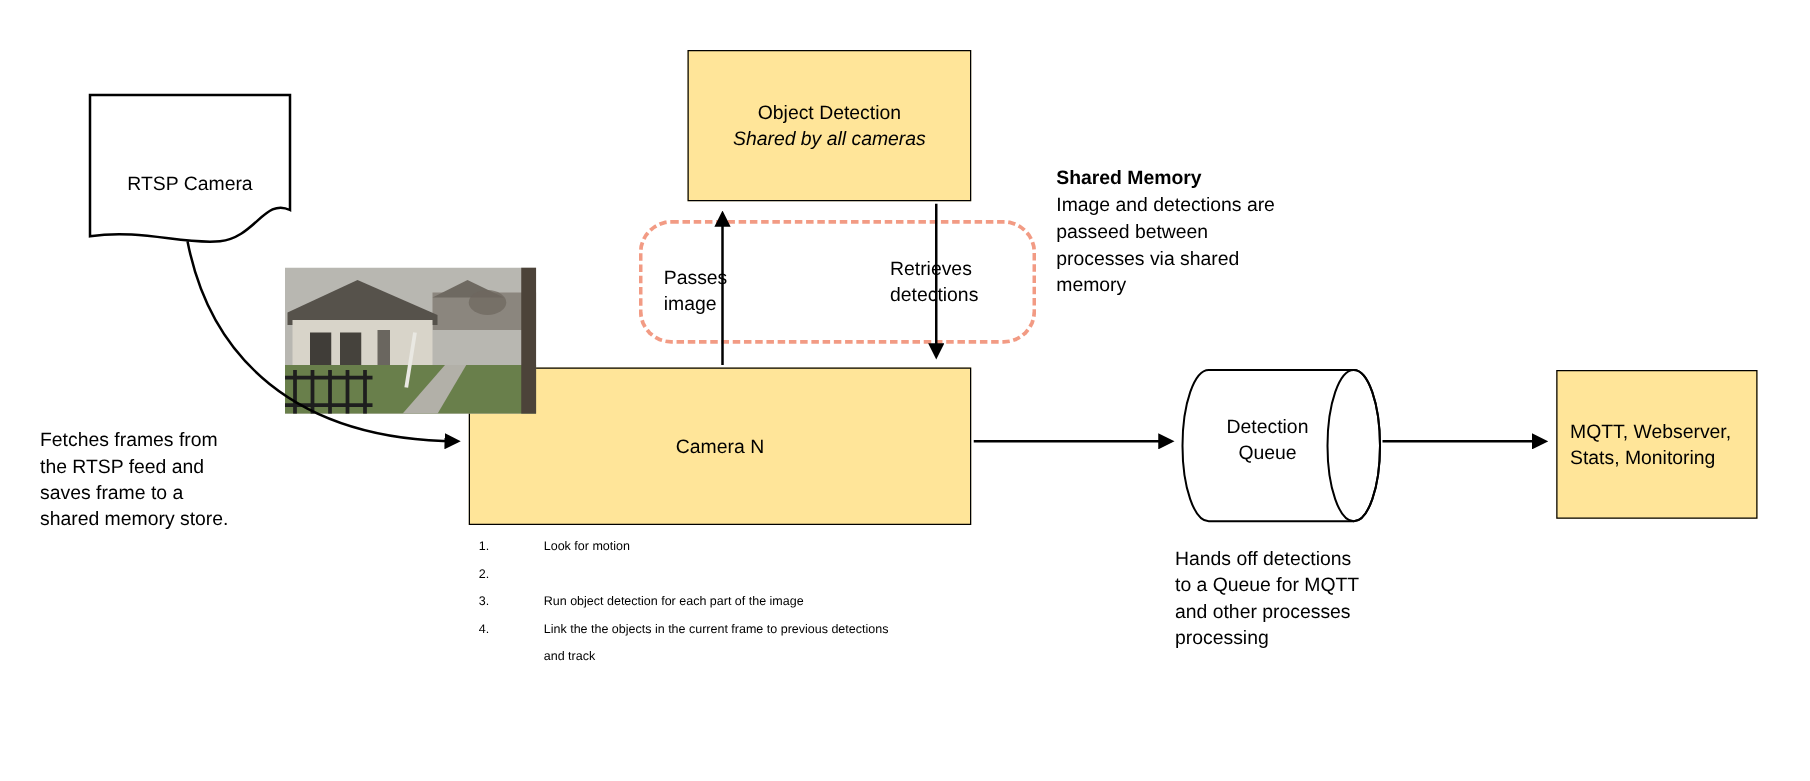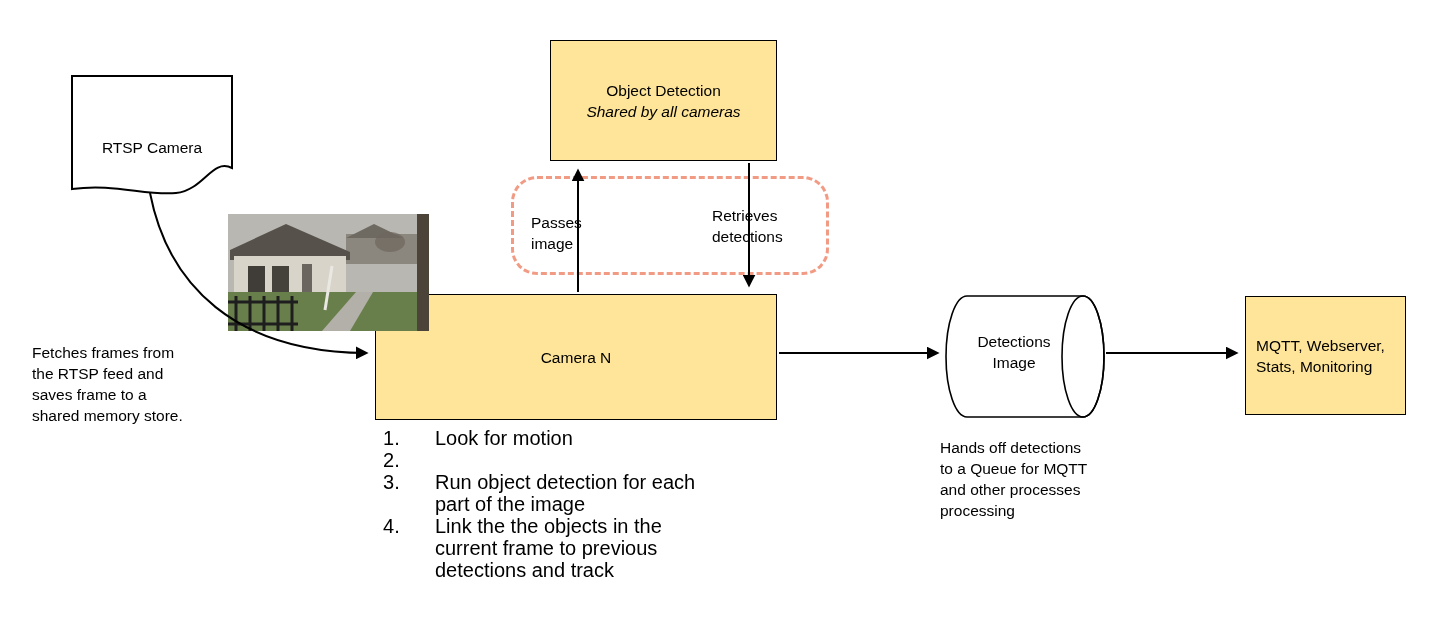--- a/index.html
+++ b/index.html
@@ -14,21 +14,21 @@
     text-align:center; font-size:15.5px; line-height:21px;
   }
   .node.left-align { align-items:flex-start; text-align:left; padding-left:10px; padding-right:8px; }
   .note { position:absolute; font-size:15.5px; line-height:21px; }
   .bold { font-weight:bold; }
   .italic { font-style:italic; }
   .dashed-region {
     position:absolute; left:511px; top:176px; width:318px; height:99px;
     border:3px dashed #f29b84; border-radius:26px; background:transparent;
   }
-  .steps { position:absolute; left:383px; top:427px; width:360px; font-size:20px; counter-reset:step; }
+  .steps { position:absolute; left:383px; top:427px; width:360px; font-size:10px; counter-reset:step; }
   .step { display:flex; line-height:22px; }
   .step-num { width:52px; flex:0 0 52px; counter-increment:step; }
   .step-num::before { content: counter(step) "."; }
   .step-text { width:292px; }
   svg { display:block; }
 </style>
 </head>
 <body>
 
 <div class="stage">
@@ -74,25 +74,29 @@
       <line x1="64" y1="82" x2="64" y2="117"></line>
       <line x1="0" y1="88" x2="70" y2="88"></line>
       <line x1="0" y1="110" x2="70" y2="110"></line>
     </g>
   </svg>
 
   <div class="dashed-region"></div>
 
   <div class="abs" style="left:72px; top:119px; width:160px; text-align:center; font-size:15.5px;margin-top:20px;">RTSP Camera</div>
 
-  <div class="abs" style="left:958px; top:331px; width:112px; text-align:center; font-size:15.5px; line-height:21px;">Detections Image</div>
+  <div class="abs" style="left:958px; top:331px; width:112px; text-align:center; font-size:15.5px; line-height:21px;">Detection Queue</div>
 
   <div class="note" style="left:531px; top:212px; width:62px;">Passes image</div>
   <div class="note" style="left:702px; top:205px; width:80px;margin-left:10px;">Retrieves detections</div>
 
+  <div class="abs" style="left:845px; top:132px; width:190px; font-size:15.5px; line-height:21.5px;">
+    <div class="bold">Shared Memory</div>
+    <div>Image and detections are passeed between processes via shared memory</div>
+  </div>
 
   <div class="note" style="left:32px; top:342px; width:152px;">Fetches frames from the RTSP feed and saves frame to a shared memory store.</div>
 
   <div class="note" style="left:940px; top:437px; width:158px;">Hands off detections to a Queue for MQTT and other processes processing</div>
 
   <div class="steps">
     <div class="step">
       <span class="step-num"></span>
       <span class="step-text">Look for motion</span>
     </div>

